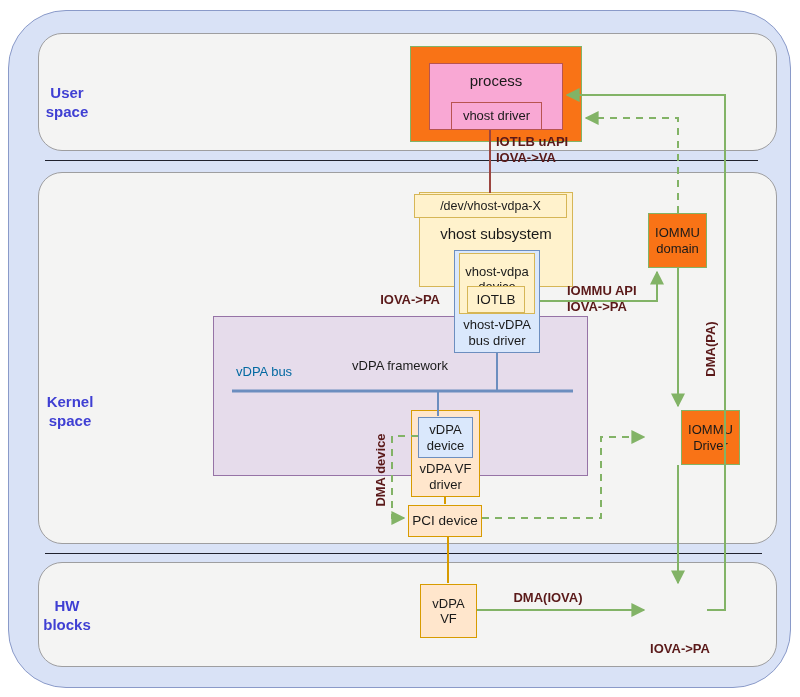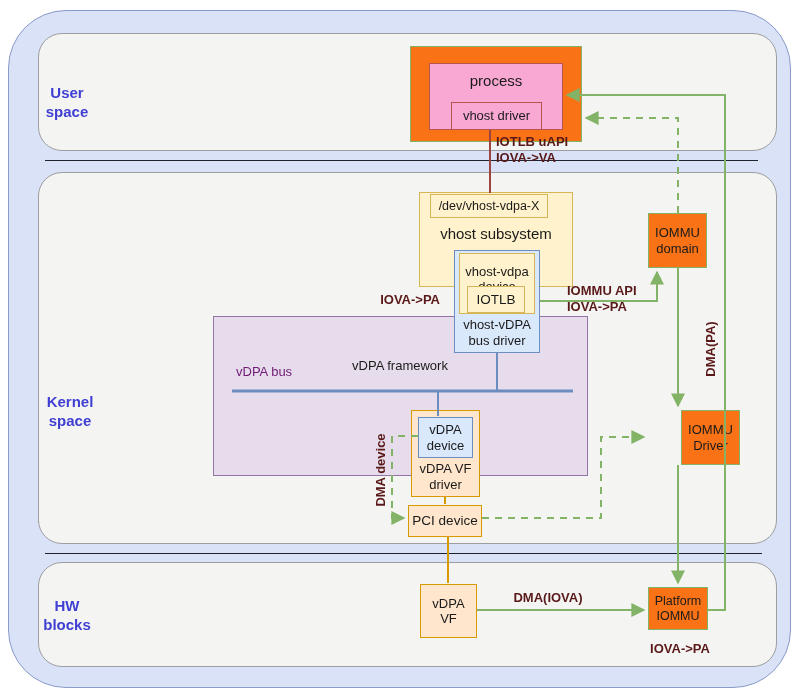--- a/index.html
+++ b/index.html
@@ -31,21 +31,21 @@
   .green-box{background:#f97316;border-color:#82b366;}
   .pink-box{background:#f9a8d4;border-color:#b85450;}
   .yellow-box{background:#fff2cc;border-color:#d6b656;}
   .orange-box{background:#ffe6cc;border-color:#d79b00;}
   .blue-box{background:#dae8fc;border-color:#6c8ebf;}
   .purple-box{background:#e6dceb;border-color:#9673a6;}
   .annot{
     color:#5a1919;font-weight:bold;font-size:13px;line-height:1.25;
     white-space:pre-line;
   }
-  .annot-normal{color:#701a75;font-weight:normal;font-size:13px;}
+  .annot-normal{color:#0369a1;font-weight:normal;font-size:13px;}
   .vlabel{
     transform:rotate(-90deg);transform-origin:center;
     text-align:center;white-space:nowrap;
   }
   .big-label{font-size:15px;}
   svg.connectors{left:0;top:0;width:800px;height:697px;pointer-events:none;z-index:30;}
   .z20{z-index:20;}
 </style>
 </head>
 <body>
@@ -63,39 +63,38 @@
 
   <div class="abs section-label" style="left:39px;top:84px;width:56px;">User space</div>
   <div class="abs section-label" style="left:42px;top:393px;width:56px;">Kernel space</div>
   <div class="abs section-label" style="left:39px;top:597px;width:56px;">HW blocks</div>
 
   <div class="abs box green-box" style="left:410px;top:46px;width:172px;height:96px;"></div>
   <div class="abs box pink-box z20" style="left:429px;top:63px;width:134px;height:67px;align-items:flex-start;padding-top:8px;font-size:15px;">process</div>
   <div class="abs box pink-box z20" style="left:451px;top:102px;width:91px;height:28px;">vhost driver</div>
 
   <div class="abs box yellow-box" style="left:419px;top:192px;width:154px;height:95px;align-items:flex-start;padding-top:32px;font-size:15px;">vhost subsystem</div>
-  <div class="abs box yellow-box z20" style="left:430px;top:194px;width:118px;height:24px;font-size:12.5px;">/dev/vhost-vdpa-X</div>
+  <div class="abs box yellow-box z20" style="left:414px;top:194px;width:153px;height:24px;font-size:12.5px;">/dev/vhost-vdpa-X</div>
 
   <div class="abs box purple-box" style="left:213px;top:316px;width:375px;height:160px;"></div>
   <div class="abs big-label" style="left:300px;top:358px;width:200px;text-align:center;font-size:13px;z-index:20;">vDPA framework</div>
   <div class="abs annot-normal" style="left:236px;top:364px;z-index:20;">vDPA bus</div>
 
   <div class="abs box blue-box z20" style="left:454px;top:250px;width:86px;height:103px;align-items:flex-end;padding-bottom:4px;">vhost-vDPA bus driver</div>
   <div class="abs box yellow-box z20" style="left:459px;top:253px;width:76px;height:61px;align-items:flex-start;padding-top:10px;">vhost-vdpa device</div>
   <div class="abs box yellow-box z20" style="left:467px;top:286px;width:58px;height:27px;font-size:13.5px;">IOTLB</div>
 
   <div class="abs box orange-box z20" style="left:411px;top:410px;width:69px;height:87px;align-items:flex-end;padding-bottom:4px;">vDPA VF driver</div>
   <div class="abs box blue-box z20" style="left:418px;top:417px;width:55px;height:41px;">vDPA device</div>
   <div class="abs box orange-box z20" style="left:408px;top:505px;width:74px;height:32px;font-size:13.5px;">PCI device</div>
 
   <div class="abs box green-box z20" style="left:648px;top:213px;width:59px;height:55px;">IOMMU domain</div>
   <div class="abs box green-box z20" style="left:681px;top:410px;width:59px;height:55px;">IOMMU Driver</div>
 
   <div class="abs box orange-box z20" style="left:420px;top:584px;width:57px;height:54px;padding:0 6px;">vDPA VF</div>
-  <div class="abs box green-box z20" style="left:648px;top:587px;width:60px;height:43px;font-size:12.5px;">Platform IOMMU</div>
 
   <div class="abs annot" style="left:496px;top:134px;z-index:40;">IOTLB uAPI
 IOVA-&gt;VA</div>
   <div class="abs annot" style="left:368px;top:292px;width:72px;text-align:right;z-index:40;">IOVA-&gt;PA</div>
   <div class="abs annot" style="left:567px;top:283px;z-index:40;">IOMMU API
 IOVA-&gt;PA</div>
   <div class="abs annot vlabel" style="left:651px;top:341px;width:120px;height:16px;z-index:40;">DMA(PA)</div>
   <div class="abs annot vlabel" style="left:321px;top:462px;width:120px;height:16px;z-index:40;">DMA device</div>
   <div class="abs annot" style="left:503px;top:590px;width:90px;text-align:center;z-index:40;">DMA(IOVA)</div>
   <div class="abs annot" style="left:644px;top:641px;width:72px;text-align:center;z-index:40;">IOVA-&gt;PA</div>

